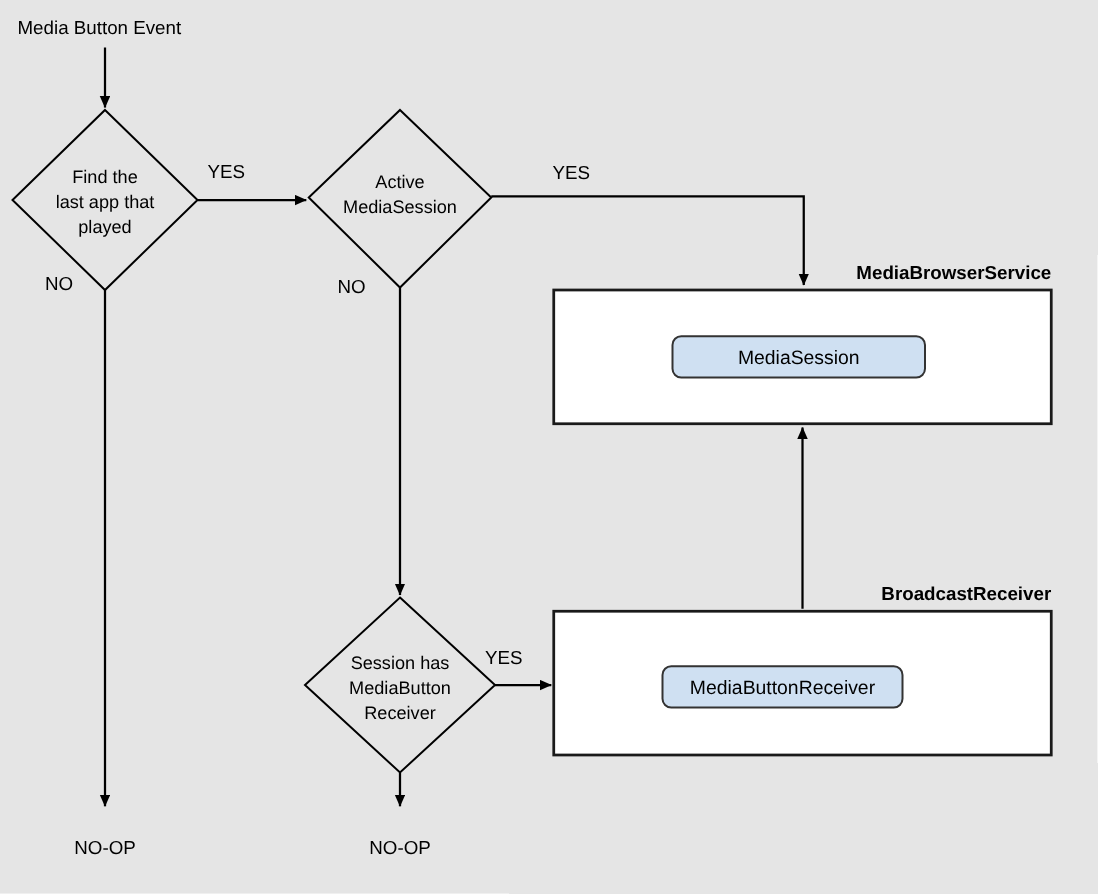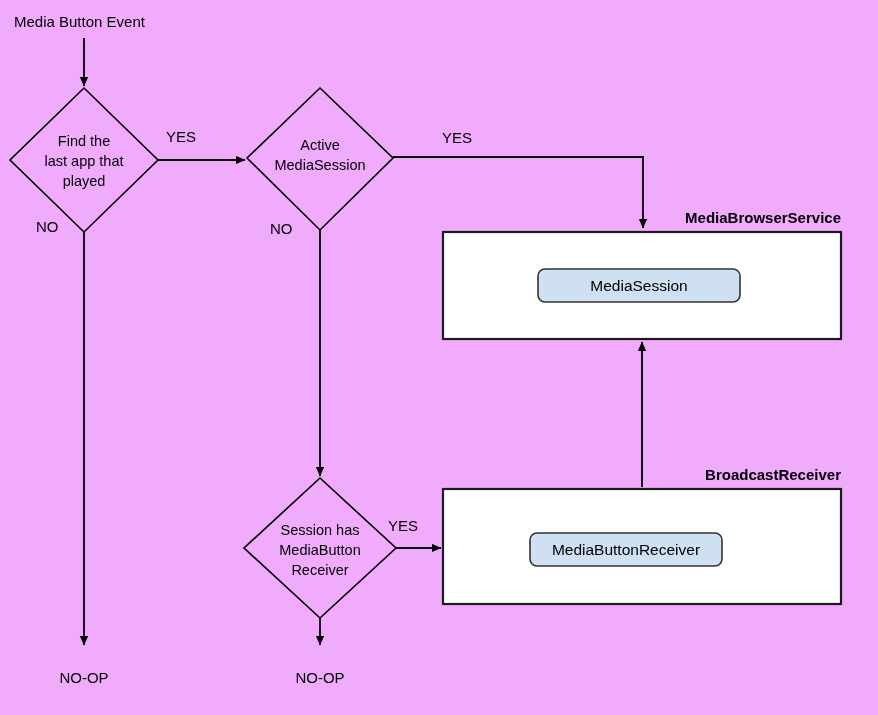--- a/index.html
+++ b/index.html
@@ -4,21 +4,21 @@
 <style>
   html, body {
     margin: 0;
     padding: 0;
     background: #ffffff;
   }
   #canvas {
     position: relative;
     width: 878px;
     height: 715px;
-    background: #f0abfc;
+    background: #e5e5e5;
     font-family: "Liberation Sans", sans-serif;
     overflow: hidden;
   }
   svg#flow {
     position: absolute;
     left: 0;
     top: 0;
     width: 878px;
     height: 715px;
   }

